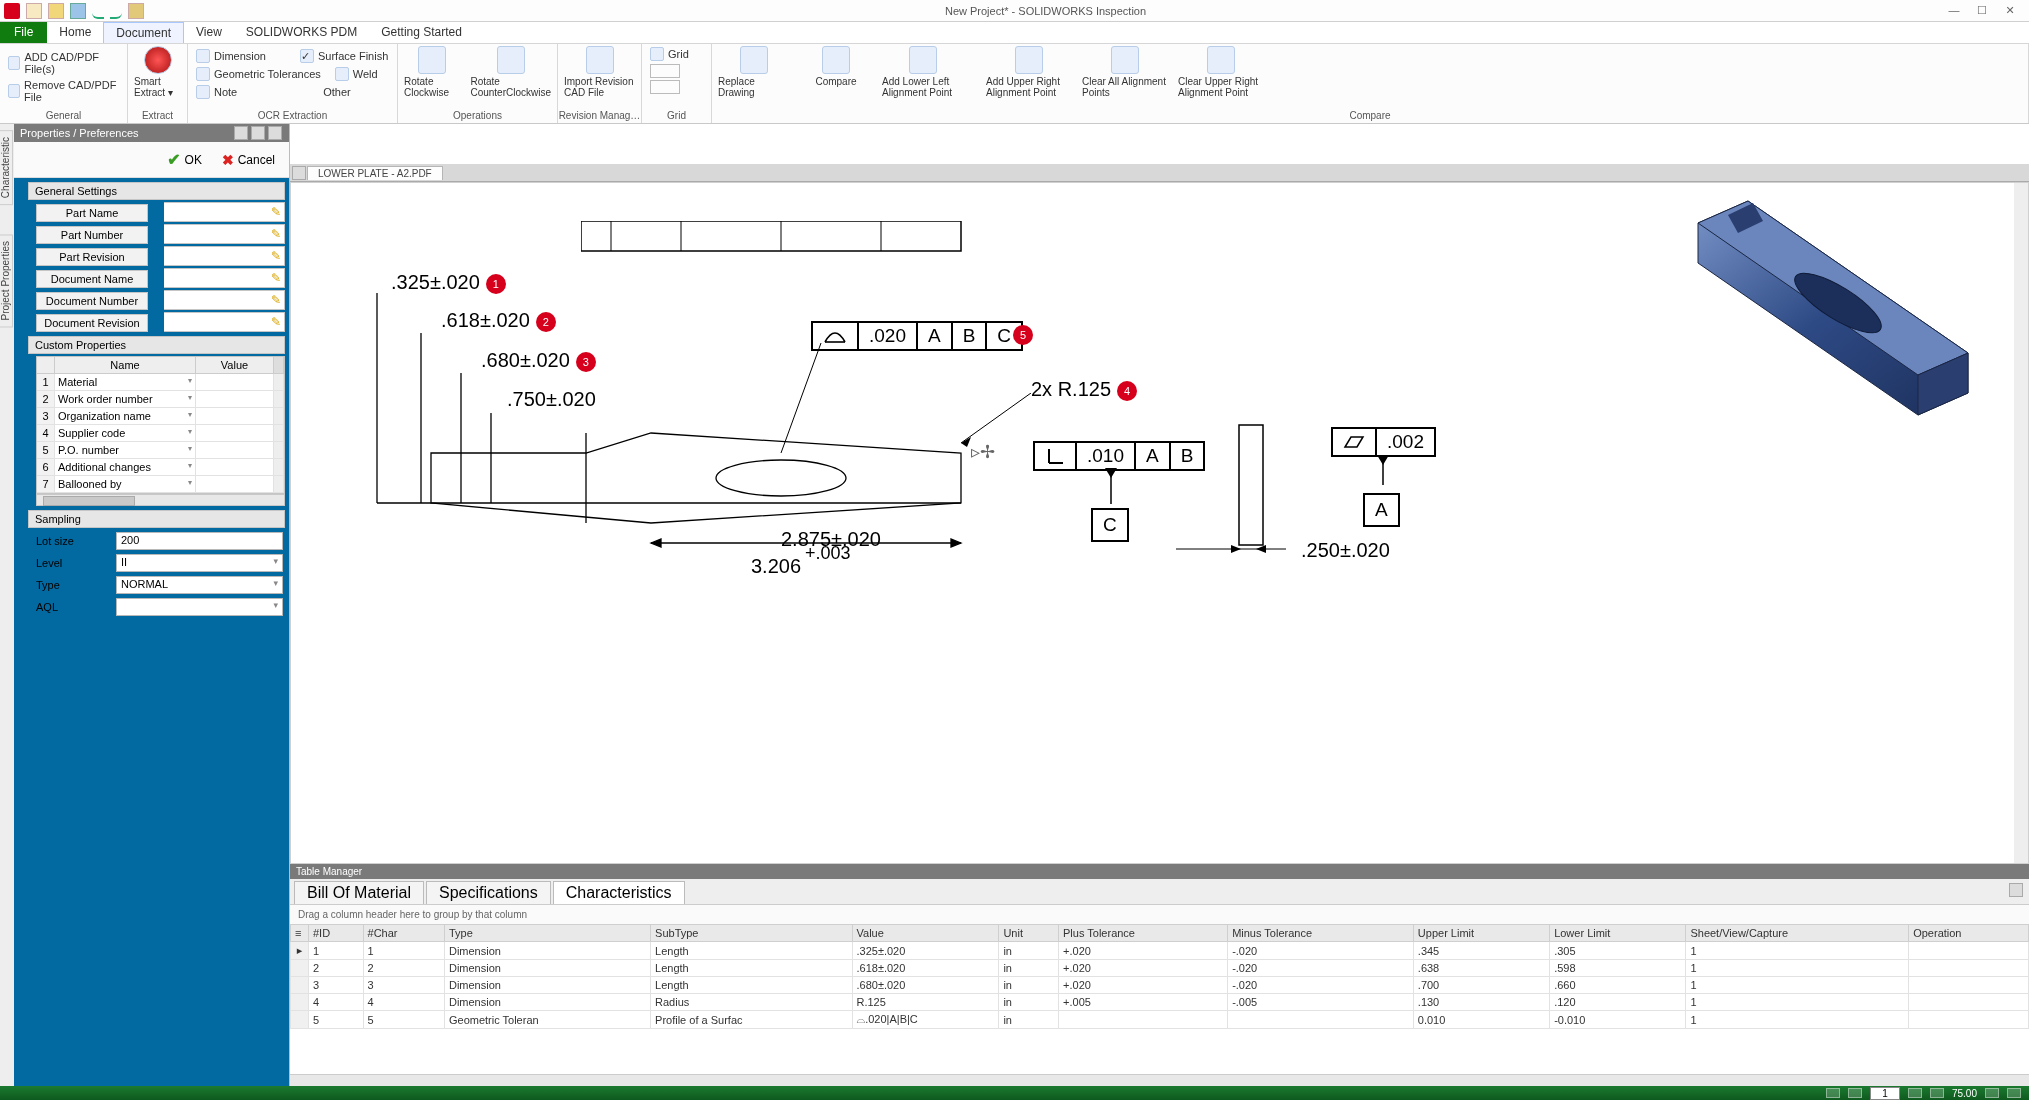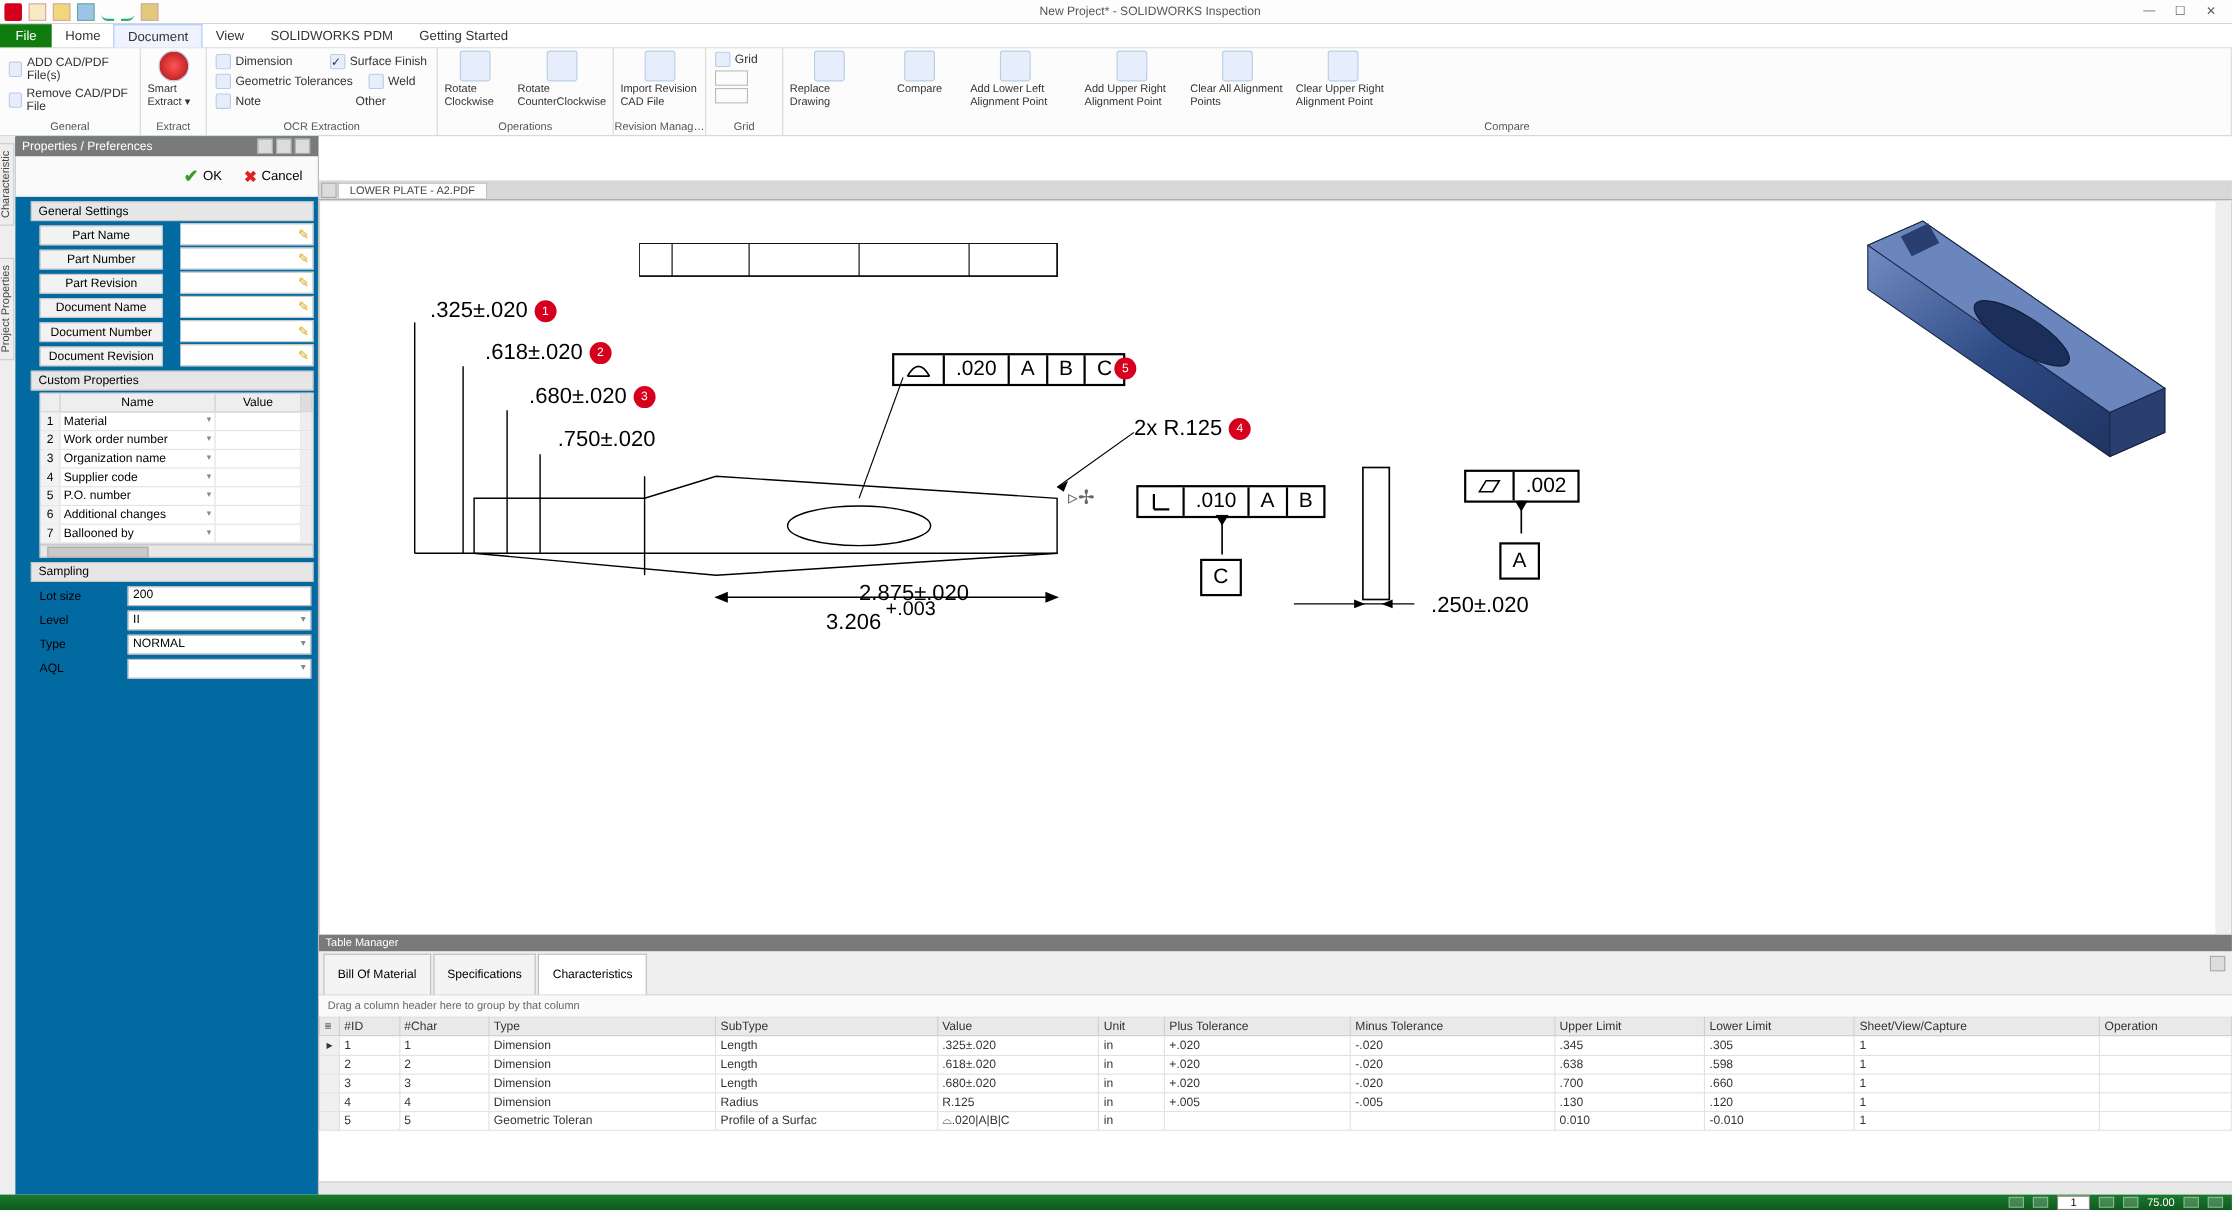--- a/index.html
+++ b/index.html
@@ -77,21 +77,21 @@
 
 
 .fcf { position:absolute; display:flex; border:2px solid #000; }
 .fcf div { border-right:2px solid #000; padding:2px 10px; font-size:19px; display:flex; align-items:center; justify-content:center; }
 .fcf div:last-child { border-right:none; }
 .datum-box{position:absolute;border:2px solid #000;padding:4px 10px;font-size:19px;}
 
 
 .table-mgr-hdr { background:#7a7a7a; color:#fff; font-size:10px; padding:2px 6px; }
 .tm-tabs { display:flex; background:#eee; border-bottom:1px solid #ccc; padding:2px 4px 0 4px; gap:2px; }
-.tm-tab { border:1px solid #bbb; border-bottom:none; padding:12px 12px; background:#f4f4f4; font-size:11px; cursor:pointer; }
+.tm-tab { border:1px solid #bbb; border-bottom:none; padding:2px 12px; background:#f4f4f4; font-size:16px; cursor:pointer; }
 .tm-tab.active { background:#fff; }
 .group-hint { font-size:10px; color:#666; padding:4px 8px; background:#fafafa; }
 .tm-grid { width:100%; border-collapse:collapse; font-size:11px; }
 .tm-grid th { background:#e9e9e9; border:1px solid #cfcfcf; padding:2px 4px; font-weight:normal; color:#333; text-align:left; }
 .tm-grid td { border:1px solid #e2e2e2; padding:2px 4px; color:#333; }
 .row-ind{width:18px;background:#f0f0f0;text-align:center;}
 
 
 .statusbar { position:absolute; bottom:0; left:0; right:0; height:14px; background:linear-gradient(#1b7a2f,#0e5a1e); display:flex; justify-content:flex-end; align-items:center; padding-right:8px; gap:8px; color:#fff; font-size:10px; }
 .sb-btn { width:14px; height:10px; background:rgba(255,255,255,.2); border:1px solid rgba(255,255,255,.4); }

